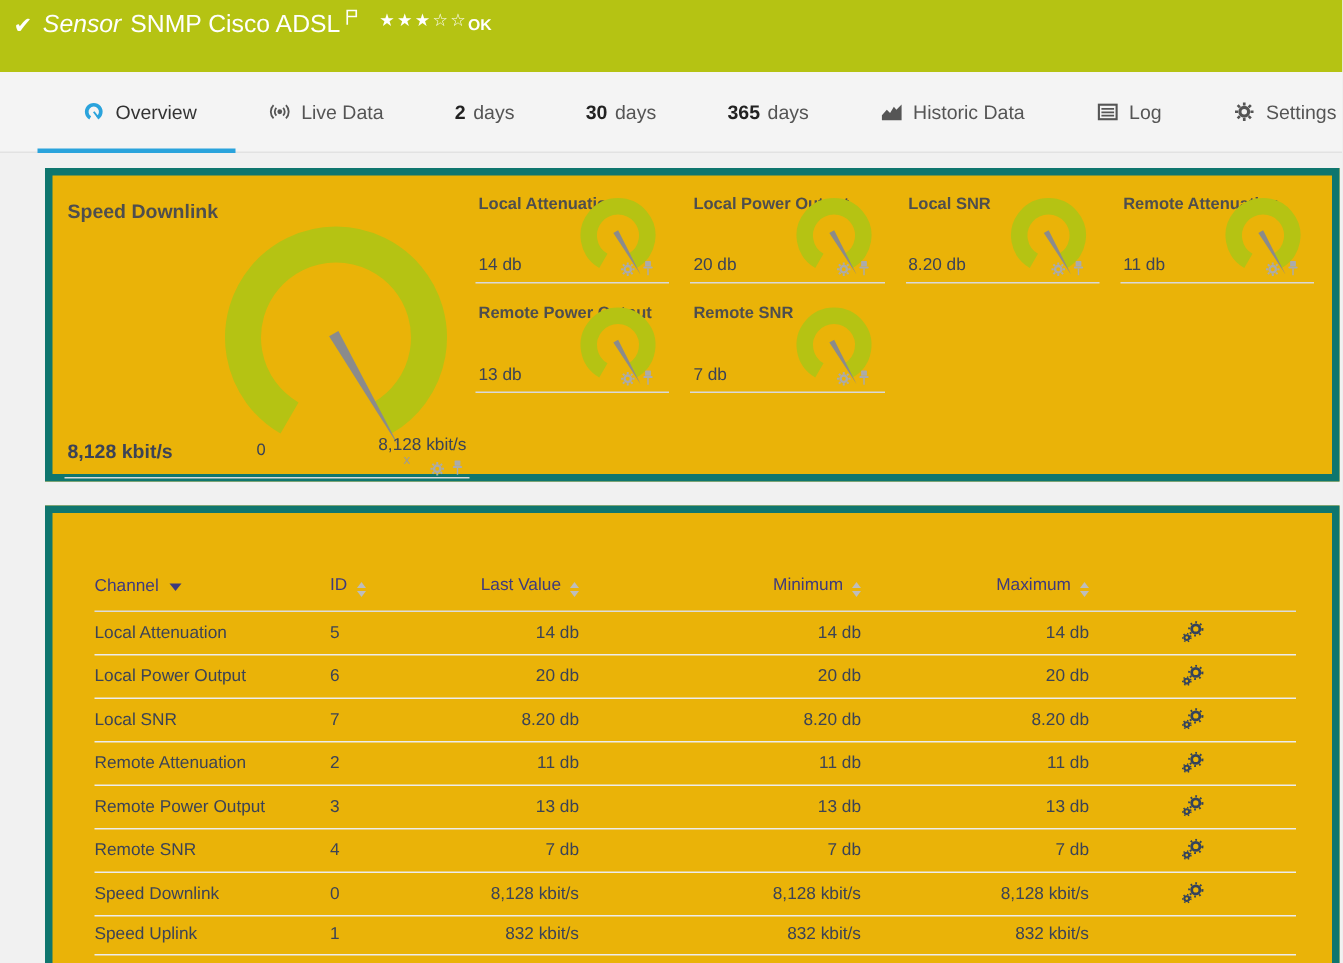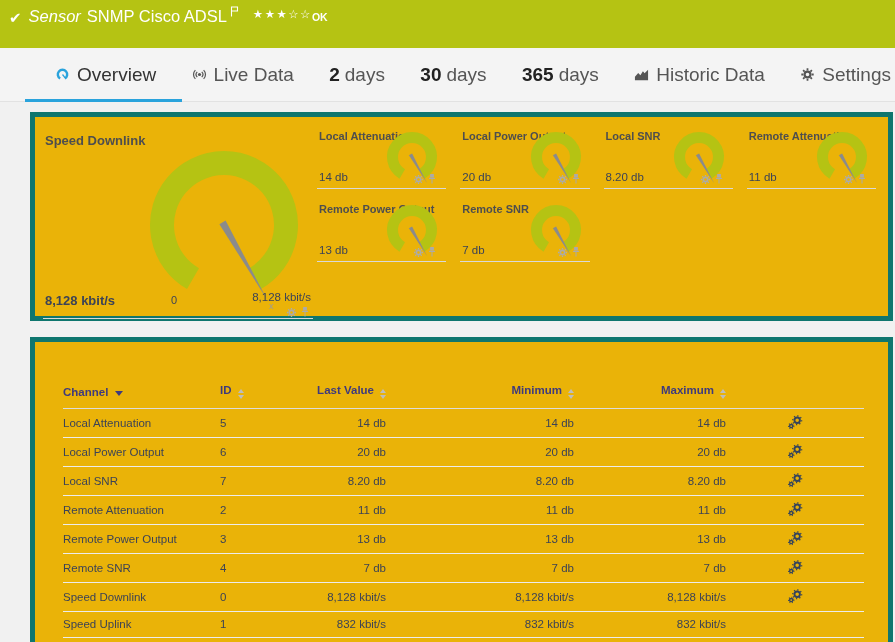--- a/index.html
+++ b/index.html
@@ -11,21 +11,21 @@
   .check { font-size:15px; line-height:1; margin:3px 7px 0 0; }
   .title-block { display:flex; }
   .title-line { display:flex; align-items:flex-start; font-size:16.5px; line-height:1.1; }
   .t-prefix { font-style:italic; margin-right:6px; }
   .flag { margin:-1px 0 0 3px; }
   .stars { font-size:11.5px; letter-spacing:1.5px; margin:1px 0 0 14px; cursor:pointer; }
   .status { font-size:10.5px; font-weight:700; margin-top:4px; }
 
   
   .tabs { display:flex; justify-content:space-between; align-items:stretch; height:54px; padding:0 4px 0 55px; background:#f4f4f4; border-bottom:1px solid #e2e2e2; }
-  .tab { position:relative; display:flex; align-items:center; gap:7px; color:#555; font-size:19px; cursor:pointer; white-space:nowrap; }
+  .tab { position:relative; display:flex; align-items:center; gap:7px; color:#555; font-size:13px; cursor:pointer; white-space:nowrap; }
   .tab .tnum { color:#222; font-weight:700; margin-right:-2px; }
   .tab.active { color:#333; }
   .tab.active::after { content:""; position:absolute; left:-30px; right:-26px; bottom:-1px; height:3px; background:#2aa3dc; }
   .ticon { width:15px; height:15px; color:#555; flex:none; }
   .ticon.blue { color:#2aa3dc; }
 
   
   .panel { background:#eab308; border:5px solid #0f766e; margin:0 2px 0 30px; }
   .gauges-panel { margin-top:10px; height:209px; display:flex; }
 
@@ -43,21 +43,21 @@
   .tile-gauge { position:absolute; top:1px; right:2px; }
   .tile-value { position:absolute; bottom:5px; left:2px; font-size:11.5px; color:#3c4356; }
   .tile-icons { display:flex; align-items:flex-end; gap:4px; color:#ababab; }
   .tile .tile-icons { position:absolute; bottom:3px; right:10px; }
   .mini { width:11px; height:11px; }
   .mini.pinicon { width:8px; height:12px; }
 
   
   .table-panel { margin-top:16px; height:330px; padding:36px 24px 0 28px; }
   table { width:100%; border-collapse:collapse; table-layout:fixed; font-size:11.5px; color:#3c4356; }
-  th { color:#3e3a7d; font-weight:700; text-align:left; padding:6px 0 9px; border-bottom:1px solid #dcdcdc; cursor:pointer;margin-left:32px; }
+  th { color:#3e3a7d; font-weight:400; text-align:left; padding:6px 0 9px; border-bottom:1px solid #dcdcdc; cursor:pointer;margin-left:32px; }
   th.r { text-align:right; }
   td { padding:6px 0 7px; border-bottom:1px solid #ececec; }
   td.r { text-align:right; }
   td.tools, th.tools { text-align:center; }
   .tools-icon { width:15px; height:15px; color:#34435c; cursor:pointer; vertical-align:middle; }
   .sort-desc { display:inline-block; width:0; height:0; border-left:4px solid transparent; border-right:4px solid transparent; border-top:5px solid #3e3a7d; margin-left:7px; }
   .sort-both { display:inline-flex; flex-direction:column; gap:2px; margin-left:6px; vertical-align:1px; }
   .sort-both i { display:block; width:0; height:0; border-left:3.5px solid transparent; border-right:3.5px solid transparent; }
   .sort-both i.up { border-bottom:4px solid #bdbdbd; }
   .sort-both i.down { border-top:4px solid #bdbdbd; }
@@ -141,20 +141,26 @@
       </a>
       <a class="tab">
         <b class="tnum">365</b>
         <span class="tlabel">days</span>
       </a>
       <a class="tab">
         <svg class="ticon" viewBox="0 0 16 16">
           <use href="#icon-chart"></use>
         </svg>
         <span class="tlabel">Historic Data</span>
+      </a>
+      <a class="tab">
+        <svg class="ticon" viewBox="0 0 16 16">
+          <use href="#icon-log"></use>
+        </svg>
+        <span class="tlabel">Log</span>
       </a>
       <a class="tab">
         <svg class="ticon" viewBox="0 0 16 16">
           <use href="#icon-gear"></use>
         </svg>
         <span class="tlabel">Settings</span>
       </a>
     </nav>
 
   <section class="panel gauges-panel">

